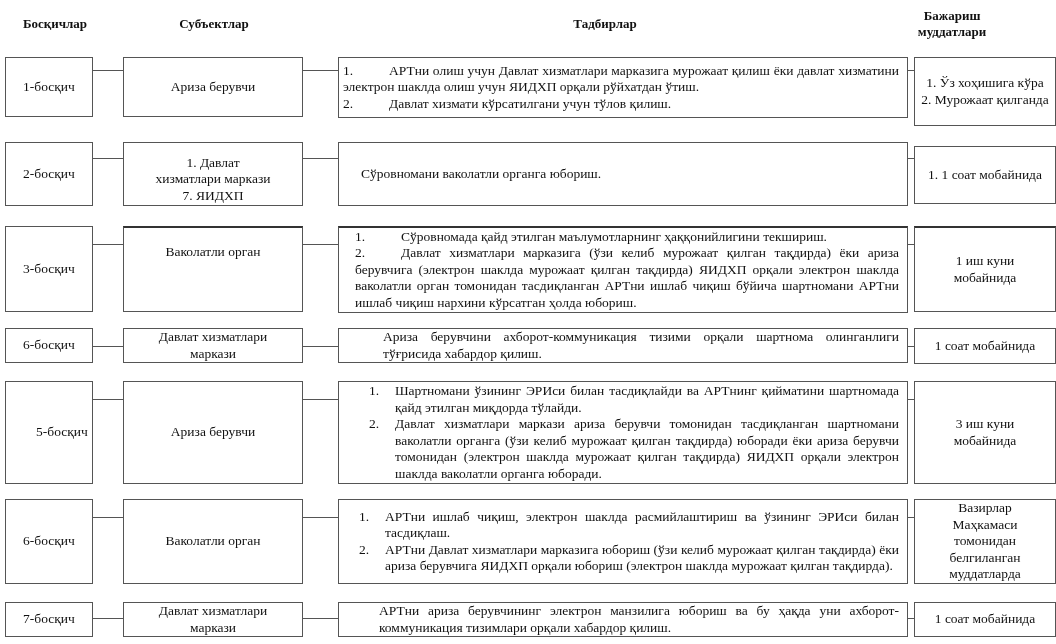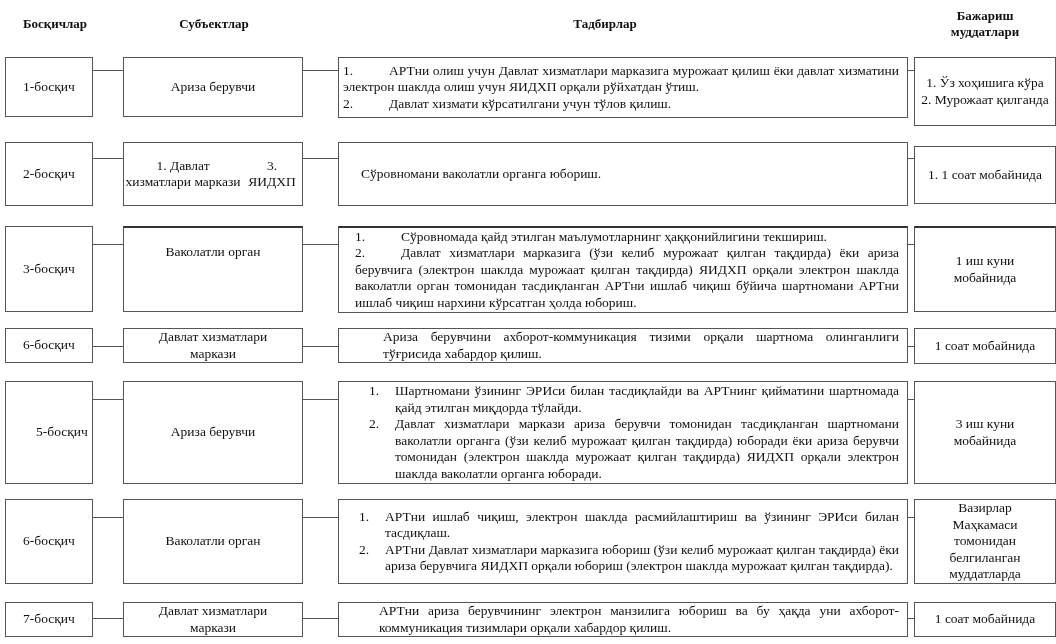--- a/index.html
+++ b/index.html
@@ -25,21 +25,21 @@
 
 <div class="hdr" style="left:10px; top:16px; width:90px;">
   <span>Босқичлар</span>
 </div>
 <div class="hdr" style="left:124px; top:16px; width:180px;">
   <span>Субъектлар</span>
 </div>
 <div class="hdr" style="left:520px; top:16px; width:170px;">
   <span>Тадбирлар</span>
 </div>
-<div class="hdr" style="left:914px; top:8px; width:142px;">
+<div class="hdr" style="left:881px; top:8px; width:142px;">
   <span class="sub">Бажариш</span>
   <span class="sub">муддатлари</span>
 </div>
 
 <div class="box" style="left:5px; top:57px; width:88px; height:60px;">
   <span>1-босқич</span>
 </div>
 <div class="conn" style="left:93px; top:70px; width:30px;"></div>
 <div class="box" style="left:123px; top:57px; width:180px; height:60px;">
   <span>Ариза берувчи</span>
@@ -56,23 +56,23 @@
   <div>
     <span class="sub">1. Ўз хоҳишига кўра</span>
     <span class="sub">2. Мурожаат қилганда</span>
   </div>
 </div>
 
 <div class="box" style="left:5px; top:142px; width:88px; height:64px;">
   <span>2-босқич</span>
 </div>
 <div class="conn" style="left:93px; top:158px; width:30px;"></div>
-<div class="box" style="left:123px; top:142px; width:180px; height:64px; justify-content:center; padding:1px 0;">
+<div class="box" style="left:123px; top:142px; width:180px; height:64px; flex-direction:column; justify-content:flex-end; padding:1px 0;">
   <span style="width:120px;">1. Давлат хизматлари маркази</span>
-  <span>3. ЯИДХП</span>
+  <span>7. ЯИДХП</span>
 </div>
 <div class="conn" style="left:303px; top:158px; width:35px;"></div>
 <div class="box act" style="left:338px; top:142px; width:570px; height:64px; padding-left:22px;">
   <span>Сўровномани ваколатли органга юбориш.</span>
 </div>
 <div class="conn" style="left:908px; top:158px; width:6px;"></div>
 <div class="box" style="left:914px; top:146px; width:142px; height:58px;">
   <div>
     <span class="sub">1. 1 соат мобайнида</span>
   </div>

